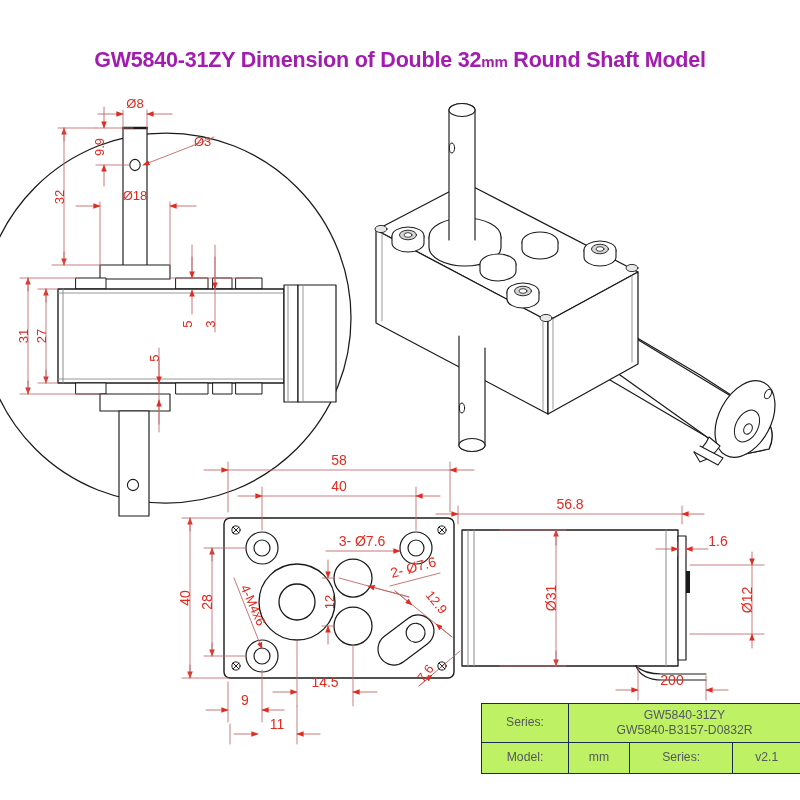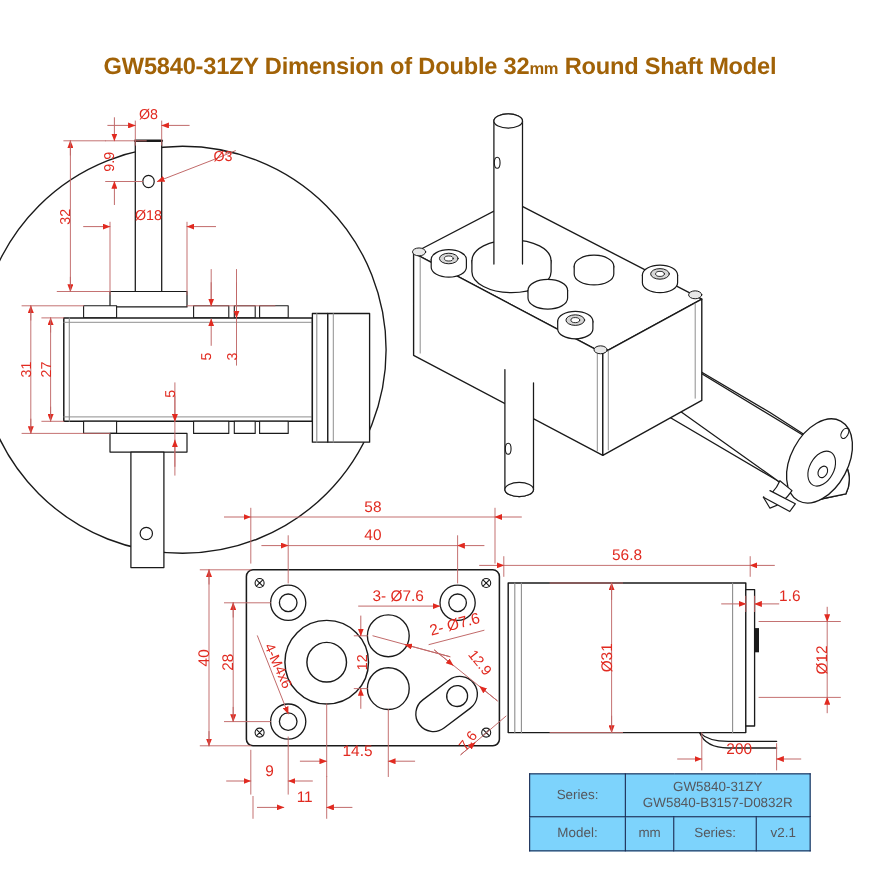--- a/index.html
+++ b/index.html
@@ -28,37 +28,37 @@
     width: 800px;
     height: 800px;
     overflow: visible;
   }
   .ttl {
     position: absolute;
     left: 0;
     top: 48px;
     width: 800px;
     text-align: center;
-    color: #a16207;
+    color: #a21caf;
     font-size: 21.5px;
     font-weight: bold;
     letter-spacing: -0.2px;
     font-family: "Liberation Sans", sans-serif;
     white-space: nowrap;
   }
   .ttl .sm { font-size: 15px; }
   
   #spec {
     position: absolute;
     left: 481px;
     top: 703px;
-    width: 256px;
+    width: 320px;
     border: 1.4px solid #1b2a52;
     border-collapse: collapse;
-    background: #7dd3fc;
+    background: #bef264;
   }
   #spec td {
     border: 1.1px solid #1b2a52;
     color: #55585e;
     font-size: 12.2px;
     text-align: center;
     font-family: "Liberation Sans", sans-serif;
     padding: 2px 2px;
     line-height: 1.25;
   }

